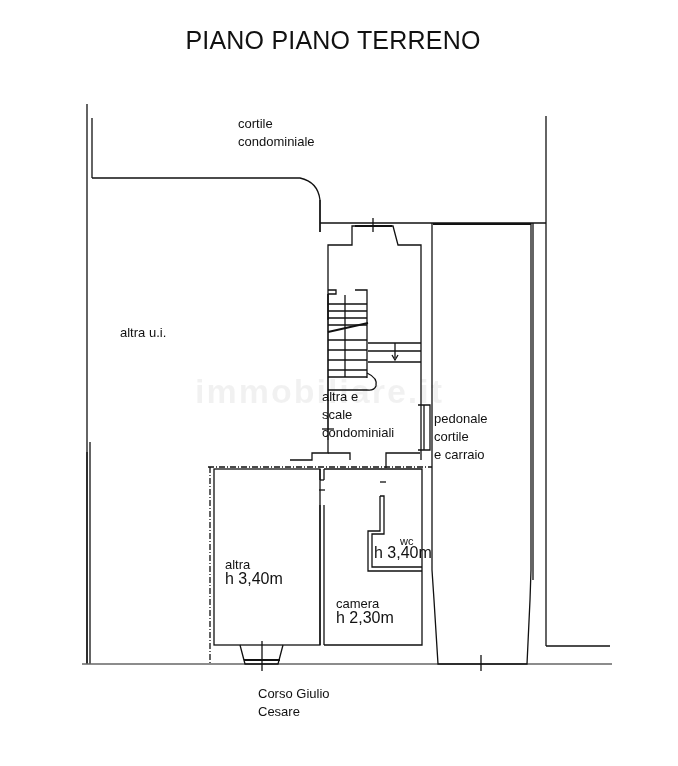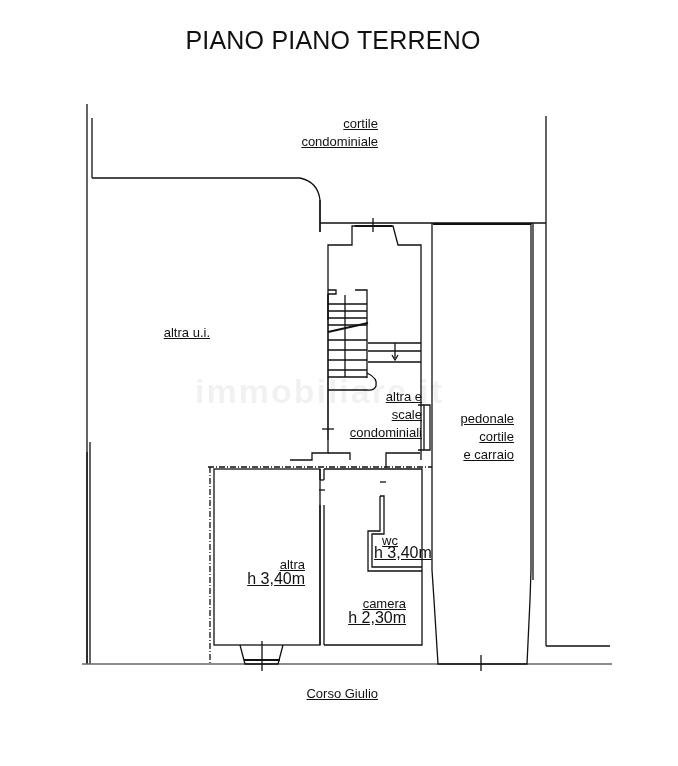--- a/index.html
+++ b/index.html
@@ -1,19 +1,19 @@
 <!DOCTYPE html>
 <html><head>
   <meta charset="utf-8">
   <style>
     html, body { margin: 0; padding: 0; background: #ffffff; }
     body { width: 678px; height: 766px; position: relative; overflow: hidden; font-family: "Liberation Sans", sans-serif; color: #111; }
     .title { position: absolute; left: 0; top: 26px; width: 610px; text-align: center; font-size: 25px; letter-spacing: 0.2px; color: #111; padding-left: 28px; }
     svg.plan { position: absolute; left: 0; top: 0; }
-    .lbl { position: absolute; font-size: 13px; line-height: 18px; text-align: right; color: #111; white-space: nowrap; text-decoration: underline; }
+    .lbl { position: absolute; font-size: 13px; line-height: 18px; text-align: left; color: #111; white-space: nowrap; }
     .lbl.small { font-size: 16px; line-height: 12px; }
     .watermark { position: absolute; left: 195px; top: 372px; font-size: 34px; font-weight: bold; color: #000; opacity: 0.05; letter-spacing: 2px; }
   </style>
 </head>
 <body>
 
 <div class="title">PIANO PIANO TERRENO</div>
 
 <div class="watermark">immobiliare.it</div>
 
@@ -115,24 +115,25 @@
   <div>cortile</div>
   <div>e carraio</div>
 </div>
 
 <div>
   <div class="lbl" style="left:225px; top:556px; width:80px;">altra</div>
   <div class="lbl small" style="left:225px; top:573px; width:80px;">h 3,40m</div>
 </div>
 
 <div>
-  <div class="lbl small" style="left:352px; top:535px; width:46px; font-size:13px;">wc</div>
+  <div class="lbl small" style="left:400px; top:535px; width:46px; font-size:11px;">wc</div>
   <div class="lbl small" style="left:374px; top:547px; width:48px;">h 3,40m</div>
 </div>
 
 <div>
   <div class="lbl" style="left:336px; top:595px; width:70px;">camera</div>
   <div class="lbl small" style="left:336px; top:612px; width:70px;">h 2,30m</div>
 </div>
 
 <div class="lbl" style="left:258px; top:685px; width:120px;">
   <div>Corso Giulio</div>
+  <div>Cesare</div>
 </div>
 
 </body></html>

